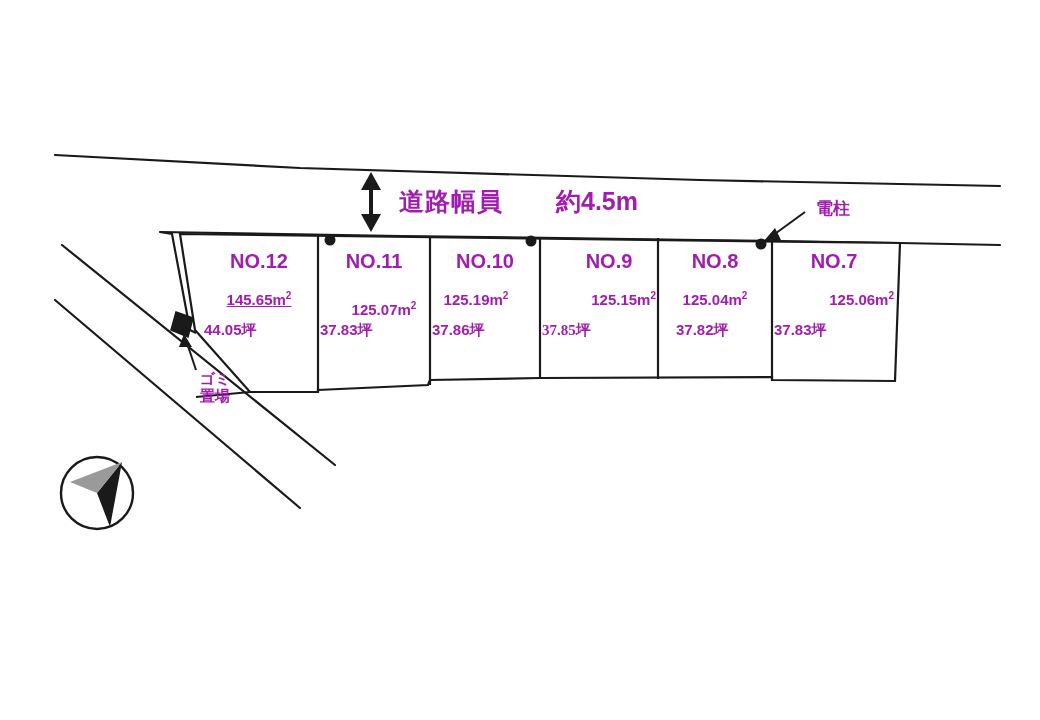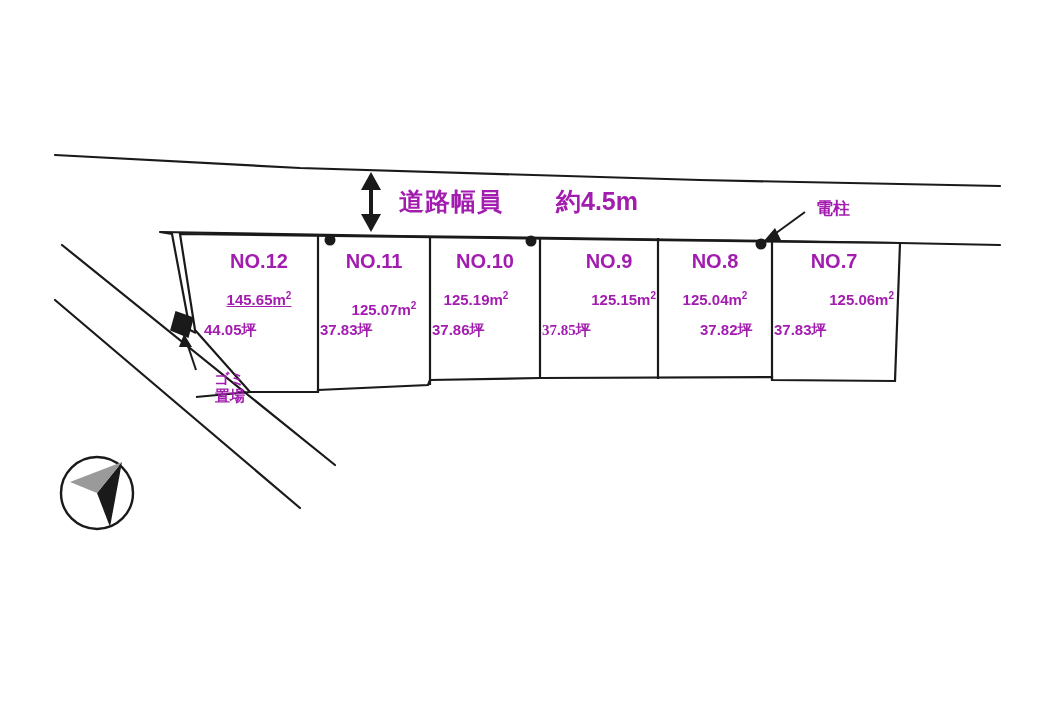--- a/index.html
+++ b/index.html
@@ -55,21 +55,21 @@
   .road-width {
     font-size: 25px;
     letter-spacing: 0px;
   }
   .pole-label {
     font-size: 17px;
   }
   .gomi-label {
     font-size: 15px;
     line-height: 1.15;
-    text-align: right;
+    text-align: center;
   }
   .sup {
     font-size: 10px;
     vertical-align: super;
   }
 </style>
 </head>
 <body>
 
 <div id="plat-root">
@@ -141,19 +141,19 @@
   <div class="lbl lot-no" style="left:432px; top:250px; width:106px;">NO.10</div>
   <div class="lbl lot-area" style="left:432px; top:290px; width:88px;"><span>125.19</span><span>m</span><span class="sup">2</span></div>
   <div class="lbl lot-tsubo" style="left:432px; top:322px; width:106px;">37.86坪</div>
 
   <div class="lbl lot-no" style="left:542px; top:250px; width:134px;">NO.9</div>
   <div class="lbl lot-area" style="left:542px; top:290px; width:114px;text-align:right;"><span>125.15</span><span>m</span><span class="sup">2</span></div>
   <div class="lbl lot-tsubo" style="left:542px; top:322px; width:114px;font-family:Liberation Serif, serif;">37.85坪</div>
 
   <div class="lbl lot-no" style="left:660px; top:250px; width:110px;">NO.8</div>
   <div class="lbl lot-area" style="left:660px; top:290px; width:110px;"><span>125.04</span><span>m</span><span class="sup">2</span></div>
-  <div class="lbl lot-tsubo" style="left:700px; top:322px; width:110px;">37.82坪</div>
+  <div class="lbl lot-tsubo" style="left:676px; top:322px; width:110px;">37.82坪</div>
 
   <div class="lbl lot-no" style="left:774px; top:250px; width:120px;">NO.7</div>
   <div class="lbl lot-area" style="left:774px; top:290px; width:120px;text-align:right;"><span>125.06</span><span>m</span><span class="sup">2</span></div>
   <div class="lbl lot-tsubo" style="left:774px; top:322px; width:120px;">37.83坪</div>
 
 </div>
 
 </body></html>

